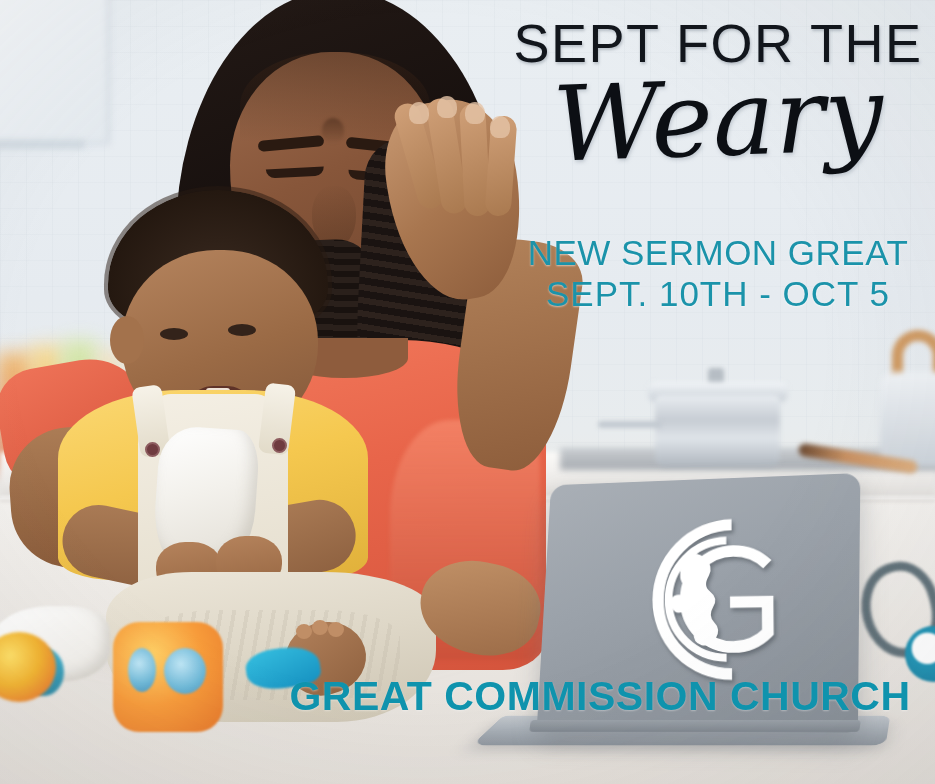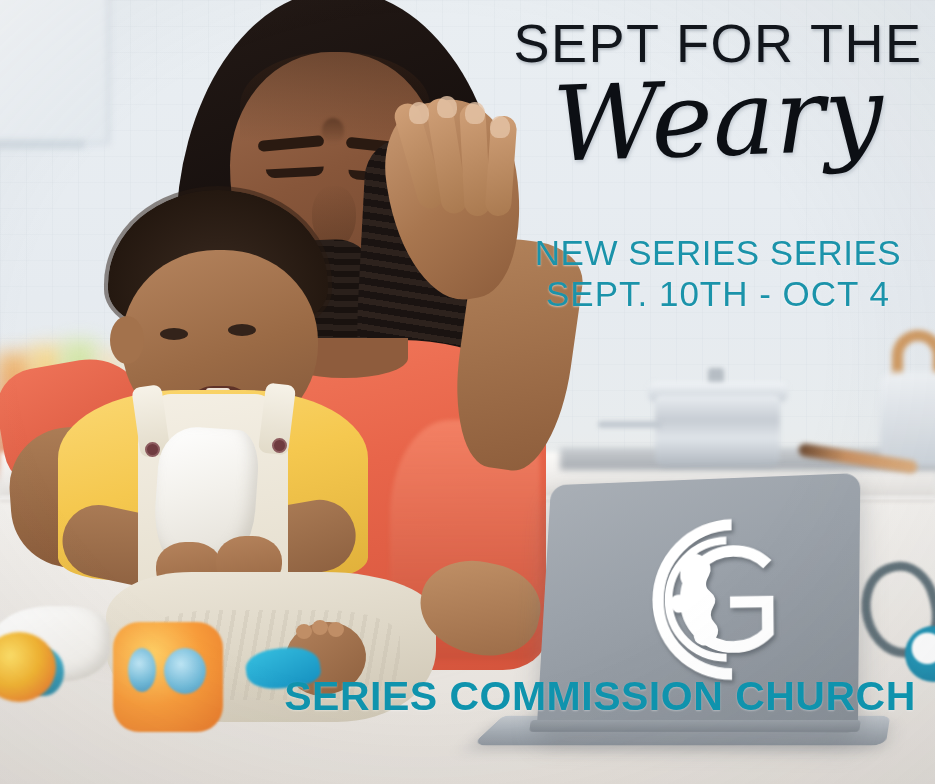--- a/index.html
+++ b/index.html
@@ -562,21 +562,21 @@
     </div>
 
     <div class="vignette"></div>
   </div>
 
   <div class="headline">SEPT FOR THE</div>
 
   <div class="script">Weary</div>
 
   <div class="series">
-    <span class="l1">NEW SERIES SERIES</span><br>
-    <span class="l2">SEPT. 10TH - OCT 4</span>
+    <span class="l1">NEW SERMON GREAT</span><br>
+    <span class="l2">SEPT. 10TH - OCT 5</span>
   </div>
 
   <div class="footer">
-    <span class="f1">SERIES COMMISSION CHURCH</span>
+    <span class="f1">GREAT COMMISSION CHURCH</span>
   </div>
 
 </div>
 
 </body></html>

